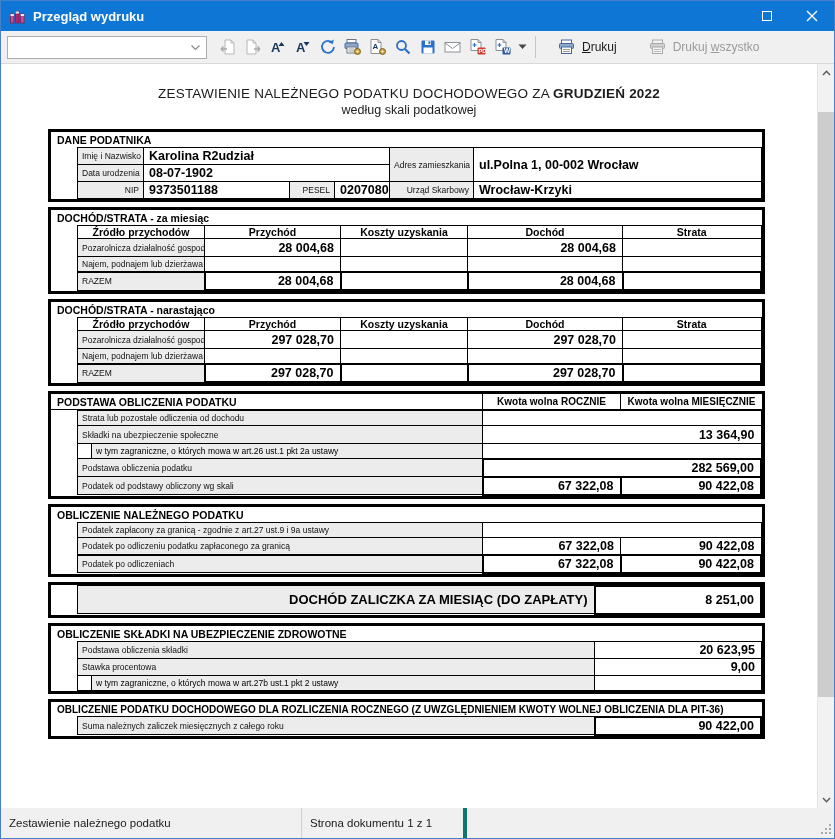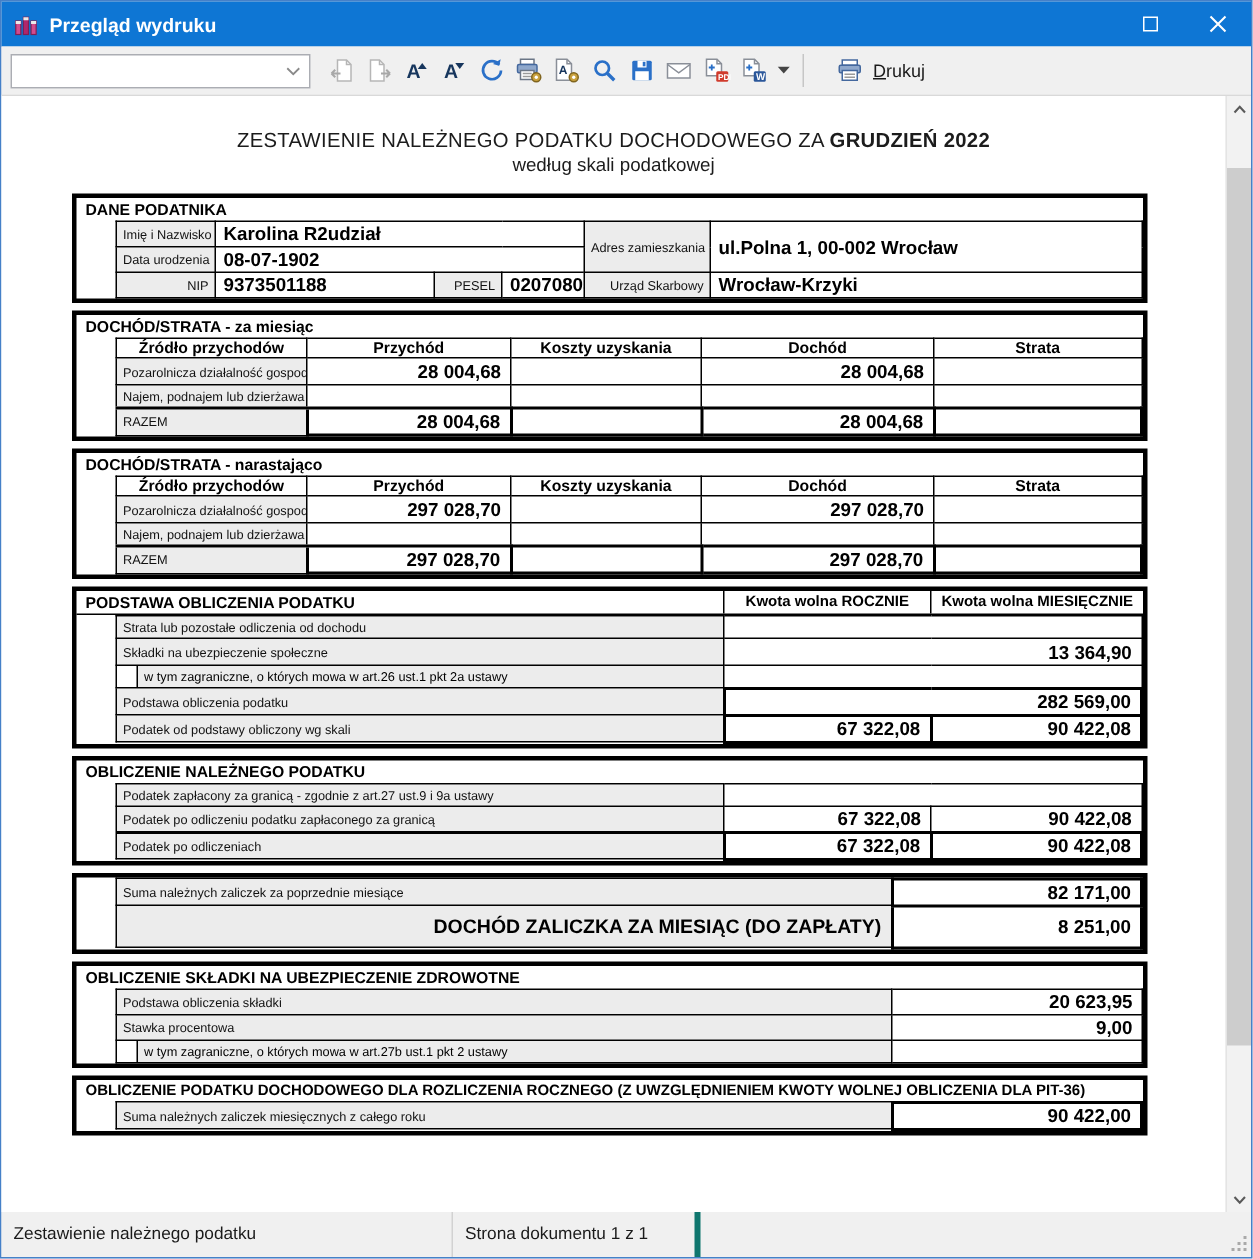--- a/index.html
+++ b/index.html
@@ -200,20 +200,30 @@
     <div class="print-btn">
       <svg width="17" height="16" viewBox="0 0 17 16">
         <rect x="3.5" y="1" width="10" height="3.5" fill="#fff" stroke="#44689e"></rect>
         <rect x="1.5" y="4.5" width="14" height="5" rx="1" fill="#8fa8cc" stroke="#44689e"></rect>
         <rect x="3.5" y="8" width="10" height="6.5" fill="#fff" stroke="#44689e"></rect>
         <line x1="5" y1="10.5" x2="12" y2="10.5" stroke="#9a9a9a"></line>
         <line x1="5" y1="12.5" x2="12" y2="12.5" stroke="#9a9a9a"></line>
       </svg>
       <span><span></span><span class="ak">D</span><span>rukuj</span></span>
     </div>
+    <div class="print-btn disabled">
+      <svg width="17" height="16" viewBox="0 0 17 16">
+        <rect x="3.5" y="1" width="10" height="3.5" fill="#f3f3f3" stroke="#a9a9a9"></rect>
+        <rect x="1.5" y="4.5" width="14" height="5" rx="1" fill="#cfcfcf" stroke="#a9a9a9"></rect>
+        <rect x="3.5" y="8" width="10" height="6.5" fill="#f3f3f3" stroke="#a9a9a9"></rect>
+        <line x1="5" y1="10.5" x2="12" y2="10.5" stroke="#bdbdbd"></line>
+        <line x1="5" y1="12.5" x2="12" y2="12.5" stroke="#bdbdbd"></line>
+      </svg>
+      <span><span>Drukuj </span><span class="ak">w</span><span>szystko</span></span>
+    </div>
   </div>
 
   <div class="preview">
     <div class="pagewrap">
 
       <div class="doc-title"><span>ZESTAWIENIE NALEŻNEGO PODATKU DOCHODOWEGO ZA </span><b>GRUDZIEŃ 2022</b></div>
       <div class="doc-sub">według skali podatkowej</div>
 
       <div class="secs">
 
@@ -404,24 +414,20 @@
             </table>
         </div>
 
         <div class="sec">
           <table>
             <colgroup>
                 <col style="width:517px">
                 <col>
               </colgroup>
             <tbody>
-                <tr class="h16">
-              <td class="lab">Suma należnych zaliczek za poprzednie miesiące</td>
-              <td class="num t2">82 171,00</td>
-            </tr>
             <tr class="h28">
               <td class="big">DOCHÓD ZALICZKA ZA MIESIĄC (DO ZAPŁATY)</td>
               <td class="num t2">8 251,00</td>
             </tr>
           </tbody>
             </table>
         </div>
 
         <div class="sec">
           <div class="sec-title">OBLICZENIE SKŁADKI NA UBEZPIECZENIE ZDROWOTNE</div>

